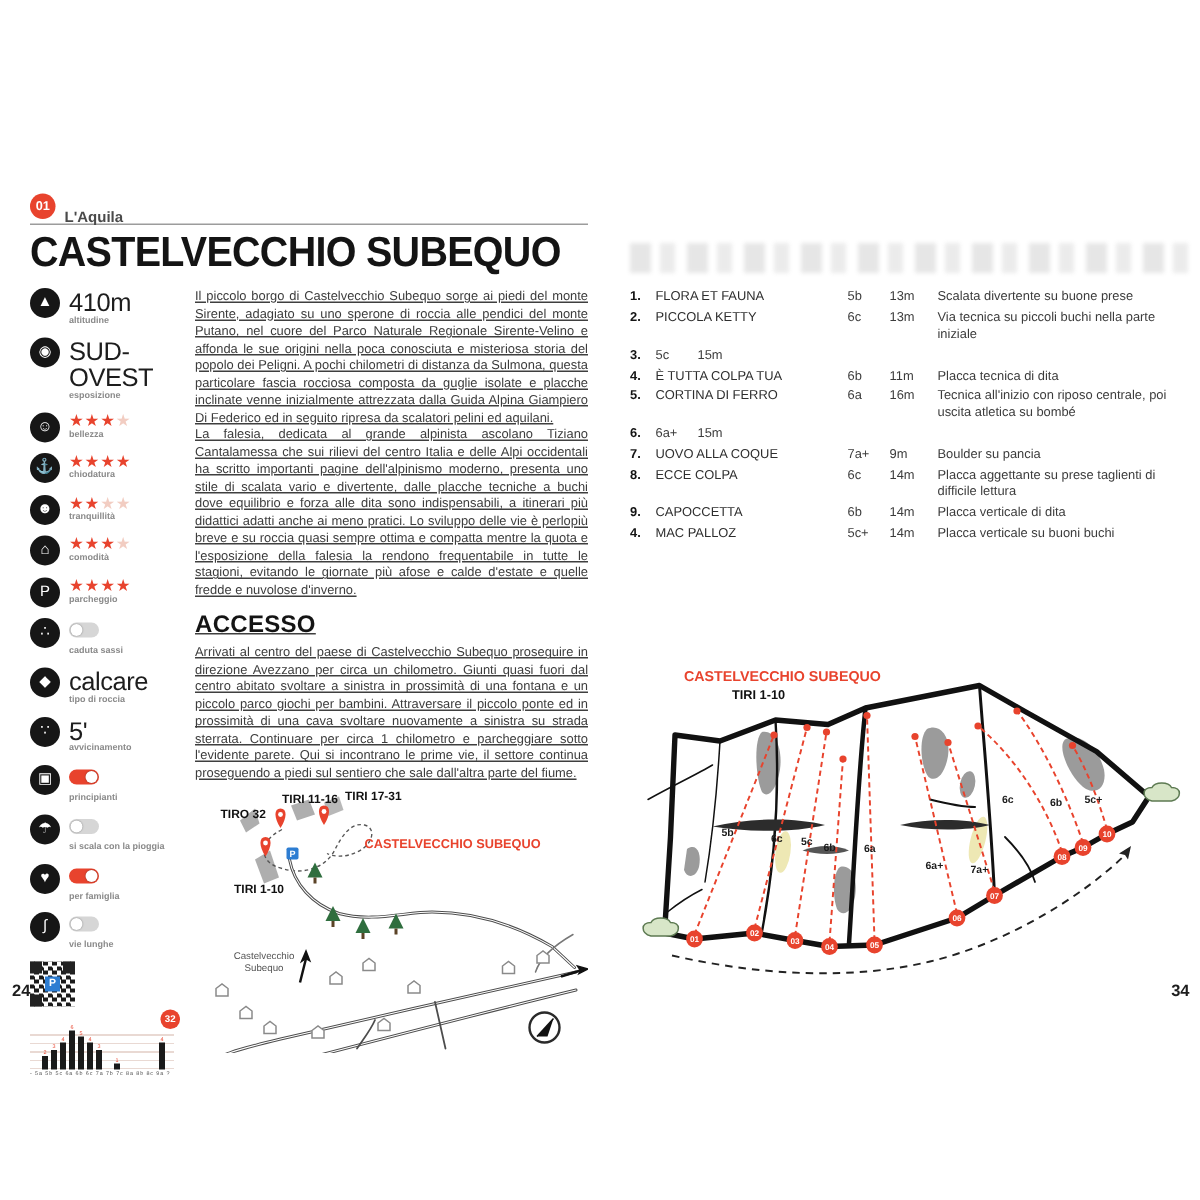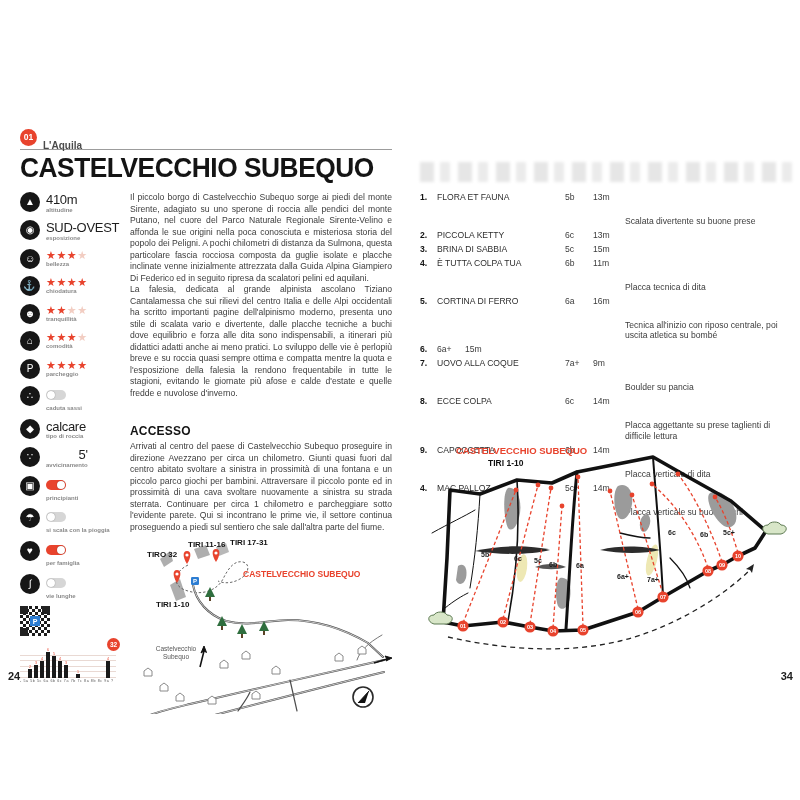--- a/index.html
+++ b/index.html
@@ -12,28 +12,28 @@
   .chap-row{display:flex;align-items:center;gap:6px;height:18px;}
   .chap-badge{width:17px;height:17px;border-radius:50%;background:#e8432d;color:#fff;
     font-size:8.5px;font-weight:bold;display:flex;align-items:center;justify-content:center;}
   .chap-region{font-size:10px;color:#4a4a4a;font-weight:bold;margin-top:16px;}
   .chap-rule{border:none;border-top:1.6px solid #9c9c9c;margin:3px 0 2px 0;}
   .crag-title{font-size:28px;font-weight:bold;color:#141414;letter-spacing:-0.5px;
     transform:scaleX(.94);transform-origin:left;white-space:nowrap;margin:2px 0 8px 0;}
 
   .cols{display:flex;gap:10px;}
   .sidebar{width:100px;flex:none;}
-  .maincol{flex:1;min-width:0;}
+  .maincol{flex:1;min-width:0;text-decoration:underline;}
 
   
   .sitem{display:flex;align-items:flex-start;gap:6px;margin-bottom:6.5px;min-height:21px;}
   .sic{width:20px;height:20px;flex:none;border-radius:50%;background:#161616;color:#fff;
     font-size:10px;display:flex;align-items:center;justify-content:center;line-height:1;}
   .stx{padding-top:1px;}
-  .sval{font-size:13px;color:#1d1d1d;letter-spacing:-0.3px;line-height:1.05;text-align:right;}
+  .sval{font-size:17px;color:#1d1d1d;letter-spacing:-0.3px;line-height:1.05;}
   .slab{font-size:6px;color:#8a8a8a;font-weight:bold;line-height:1.2;}
   .stars{font-size:11px;line-height:1;letter-spacing:.5px;}
   .stars .on{color:#e8432d;}
   .stars .off{color:#f2cdc2;}
   .tog{display:inline-block;width:20px;height:10px;border-radius:5px;background:#d6d6d6;position:relative;margin:2px 0 1px 0;}
   .tog .knob{position:absolute;top:1px;left:1px;width:8px;height:8px;border-radius:50%;background:#fff;box-shadow:0 0 1px rgba(0,0,0,.5);}
   .tog.on{background:#e8432d;}
   .tog.on .knob{left:11px;}
 
   .qr{width:30px;height:30px;margin:4px 0 8px 0;position:relative;
@@ -54,34 +54,34 @@
   .hist-bar .bv{position:absolute;top:-6px;left:-2px;width:8px;text-align:center;color:#e8432d;
      font-size:6px;transform:scale(.6);transform-origin:center bottom;}
   .hist-ticks{position:absolute;left:0;top:35px;width:160%;font-size:6px;color:#555;
      transform:scale(.6);transform-origin:left top;white-space:nowrap;letter-spacing:1px;}
   .hist-badge{position:absolute;right:-4px;top:-6px;width:13px;height:13px;border-radius:50%;background:#e8432d;
      color:#fff;font-size:6.5px;font-weight:bold;display:flex;align-items:center;justify-content:center;}
 
   
   .bodytext{font-size:8.6px;line-height:1.34;text-align:justify;color:#3c3c3c;}
   .bodytext p{margin:0;}
-  .sec-head{font-size:12px;font-weight:bold;color:#141414;margin:25px 0 3px 0;letter-spacing:.2px;}
+  .sec-head{font-size:16px;font-weight:bold;color:#141414;margin:9px 0 3px 0;letter-spacing:.2px;}
 
   
   .rrow{display:flex;font-size:8.6px;line-height:1.25;margin-bottom:3.2px;color:#3c3c3c;}
   .rnum{width:17px;flex:none;font-weight:bold;color:#141414;}
   .rname{width:128px;flex:none;color:#2e2e2e;}
   .rgrade{width:28px;flex:none;}
   .rlen{width:32px;flex:none;}
-  .rnotes{flex:1;min-width:0;margin-top:24px;}
+  .rnotes{flex:1;min-width:0;}
 
   .ghost{position:absolute;left:0;top:12px;width:100%;height:20px;opacity:.14;filter:blur(1.5px);
      background:repeating-linear-gradient(90deg,#555 0 14px,transparent 14px 20px,#777 20px 30px,transparent 30px 38px);}
 
-  .pageno{position:absolute;font-size:11px;font-weight:bold;color:#1d1d1d;margin-top:15px;}
+  .pageno{position:absolute;font-size:11px;font-weight:bold;color:#1d1d1d;}
   #pageno-left{left:8px;top:655px;}
   #pageno-right{right:7px;top:655px;}
 
   svg text{font-family:"Liberation Sans",sans-serif;}
 </style>
 </head>
 <body>
 
 <div class="page" id="page-left">
   <div class="chap-row">
@@ -361,24 +361,24 @@
         <span class="rname">FLORA ET FAUNA</span>
         <span class="rgrade">5b</span>
         <span class="rlen">13m</span>
         <span class="rnotes">Scalata divertente su buone prese</span>
       </div>
       <div class="rrow">
         <span class="rnum">2.</span>
         <span class="rname">PICCOLA KETTY</span>
         <span class="rgrade">6c</span>
         <span class="rlen">13m</span>
+        <span class="rnotes">Via tecnica su piccoli buchi nella parte iniziale</span>
       </div>
       <div class="rrow">
         <span class="rnum">3.</span>
-        <span class="rname">BRINA DI SABBIA</span>
         <span class="rgrade">5c</span>
         <span class="rlen">15m</span>
       </div>
       <div class="rrow">
         <span class="rnum">4.</span>
         <span class="rname">È TUTTA COLPA TUA</span>
         <span class="rgrade">6b</span>
         <span class="rlen">11m</span>
         <span class="rnotes">Placca tecnica di dita</span>
       </div>

